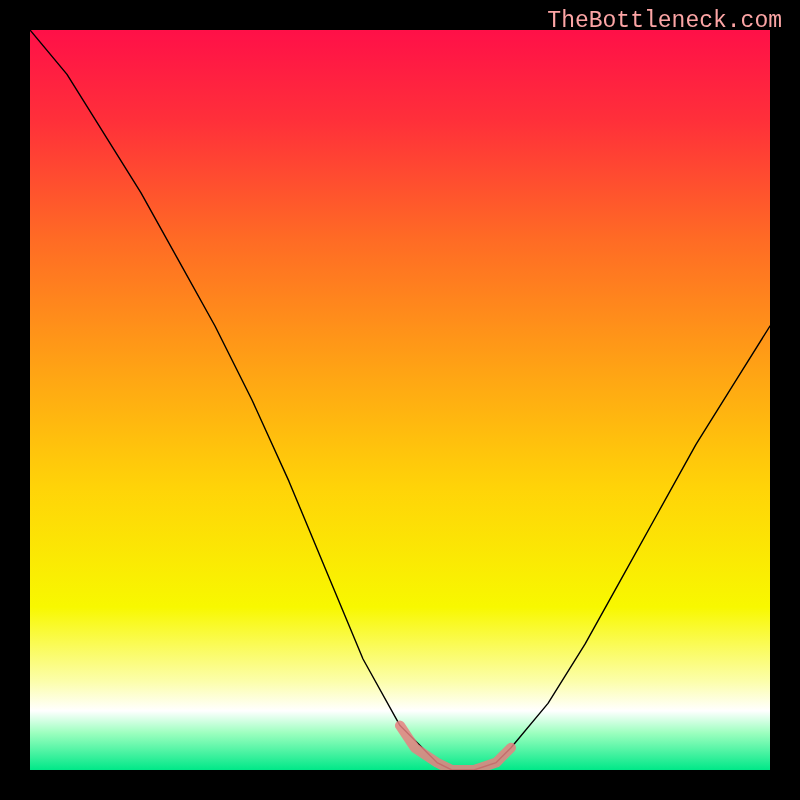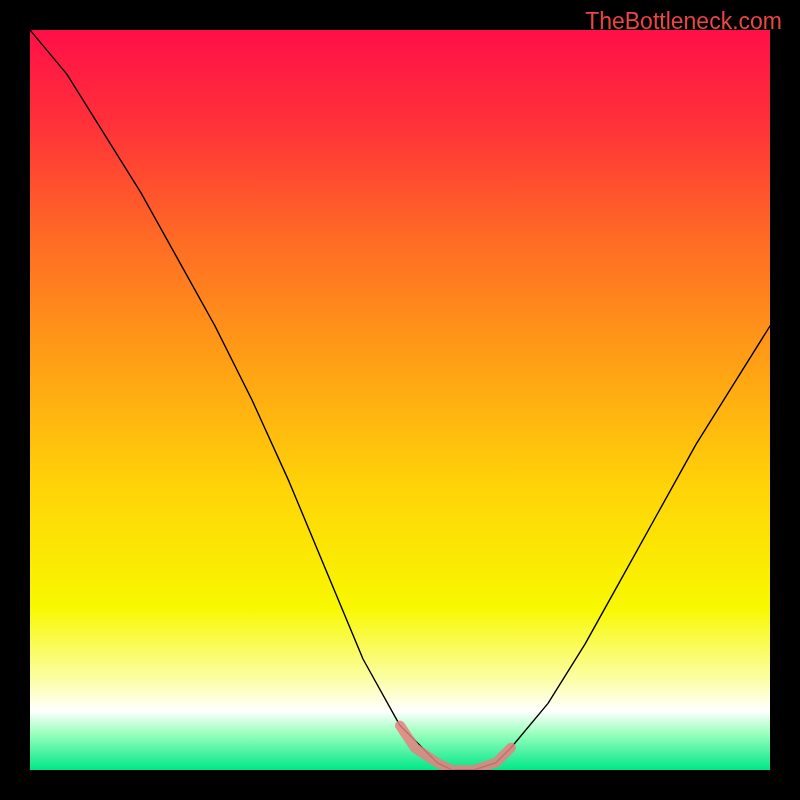--- a/index.html
+++ b/index.html
@@ -20,24 +20,24 @@
     position: absolute;
     top: 30px;
     left: 30px;
     width: 740px;
     height: 740px;
   }
   .watermark {
     position: absolute;
     top: 8px;
     right: 18px;
-    color: #ef4444;
+    color: #fca5a5;
     font-size: 23px;
     font-weight: 500;
-    font-family: Liberation Sans, sans-serif;
+    font-family: Liberation Mono, monospace;
   }
   .chart-svg {
     display: block;
   }
 </style>
 </head>
 <body>
 
 <div class="container">
   <div class="watermark">TheBottleneck.com</div>

